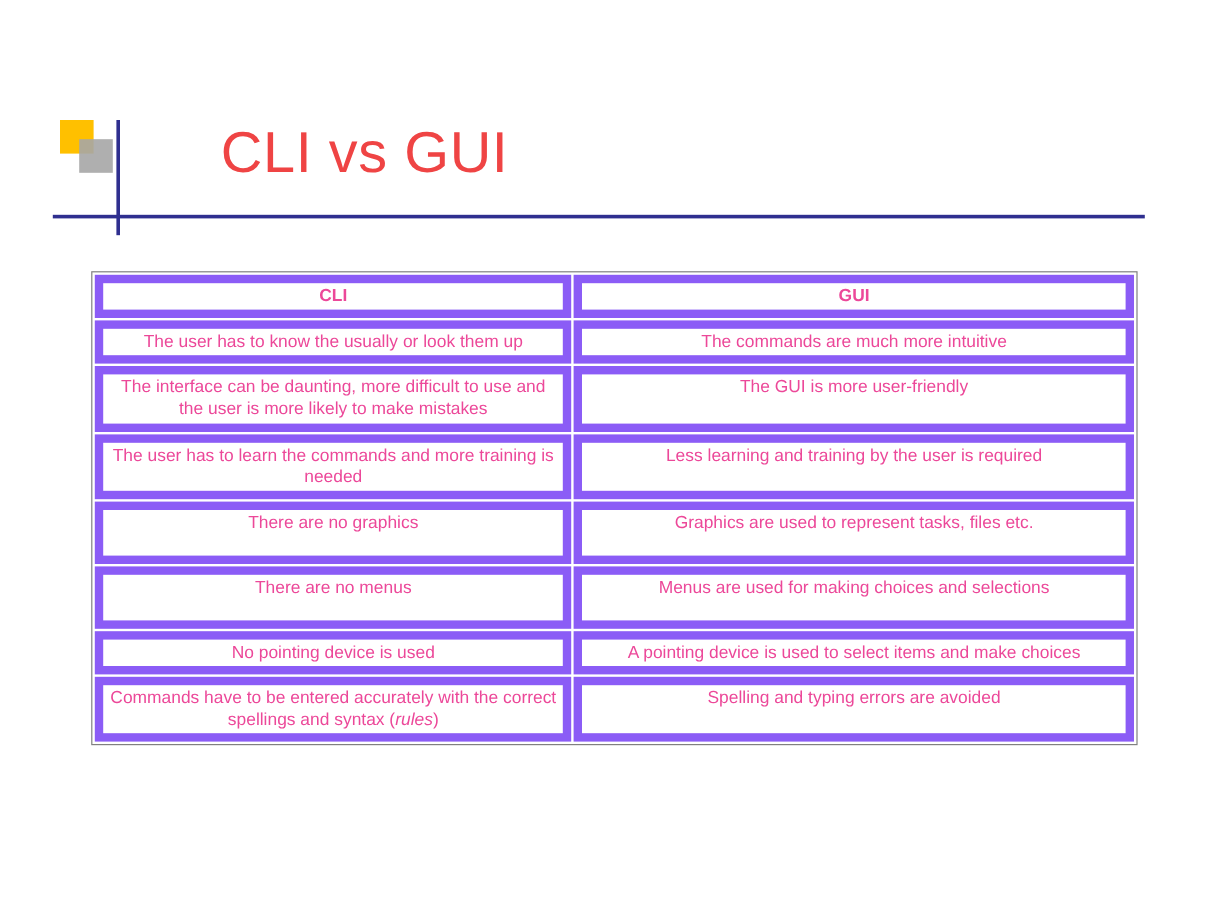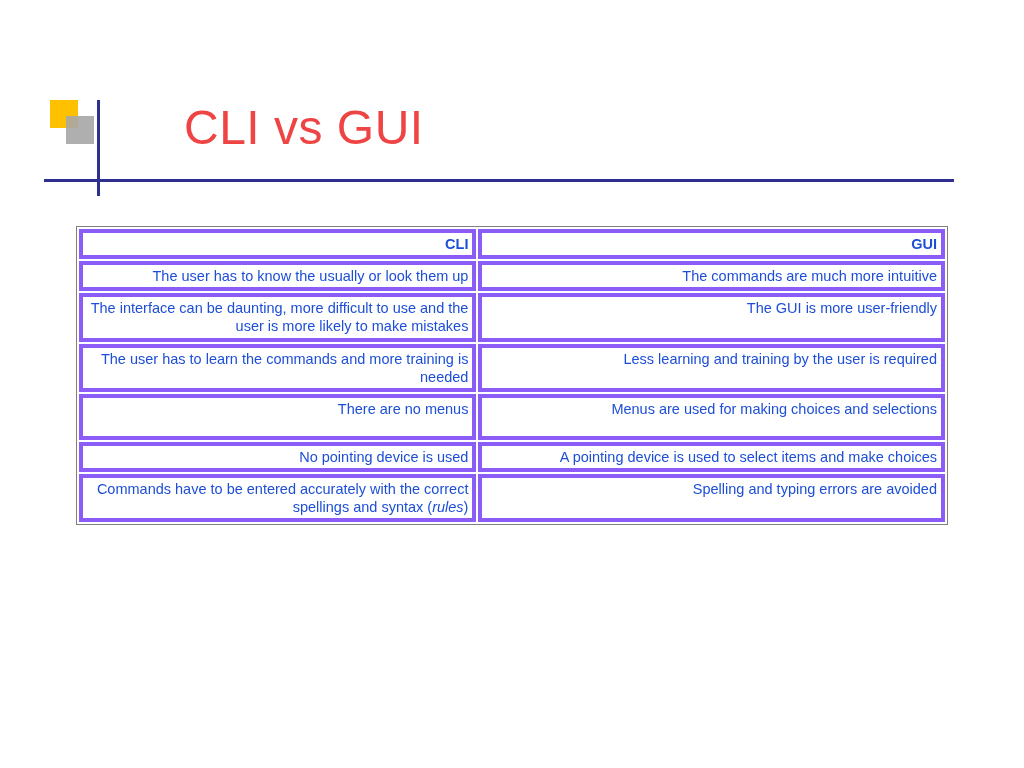--- a/index.html
+++ b/index.html
@@ -75,25 +75,25 @@
   }
   table.cmp {
     border-collapse: separate;
     border-spacing: 2px;
     width: 100%;
     border: 1px solid #808080;
     background: #ffffff;
     table-layout: fixed;
   }
   table.cmp th, table.cmp td {
-    border: 4px solid #8b5cf6;
+    border: 7px solid #8b5cf6;
     padding: 2px 4px 2px 4px;
     font-size: 14.5px;
-    color: #1d4ed8;
-    text-align: right;
+    color: #ec4899;
+    text-align: center;
     vertical-align: top;
     line-height: 1.25;
     font-weight: 400;
     height: auto;
     box-sizing: border-box;
   }
   table.cmp th {
     font-weight: 700;
     padding: 2px 4px;
   }
@@ -133,20 +133,24 @@
       </tr>
       <tr>
         <td>The interface can be daunting, more difficult to use and the user is more likely to make mistakes</td>
         <td>The GUI is more user-friendly</td>
       </tr>
       <tr>
         <td>The user has to learn the commands and more training is needed</td>
         <td>Less learning and training by the user is required</td>
       </tr>
       <tr class="tall">
+        <td>There are no graphics</td>
+        <td>Graphics are used to represent tasks, files etc.</td>
+      </tr>
+      <tr class="tall">
         <td>There are no menus</td>
         <td>Menus are used for making choices and selections</td>
       </tr>
       <tr>
         <td>No pointing device is used</td>
         <td>A pointing device is used to select items and make choices</td>
       </tr>
       <tr>
         <td><span>Commands have to be entered accurately with the correct spellings and syntax (</span><em class="rules">rules</em><span>)</span></td>
         <td>Spelling and typing errors are avoided</td>

